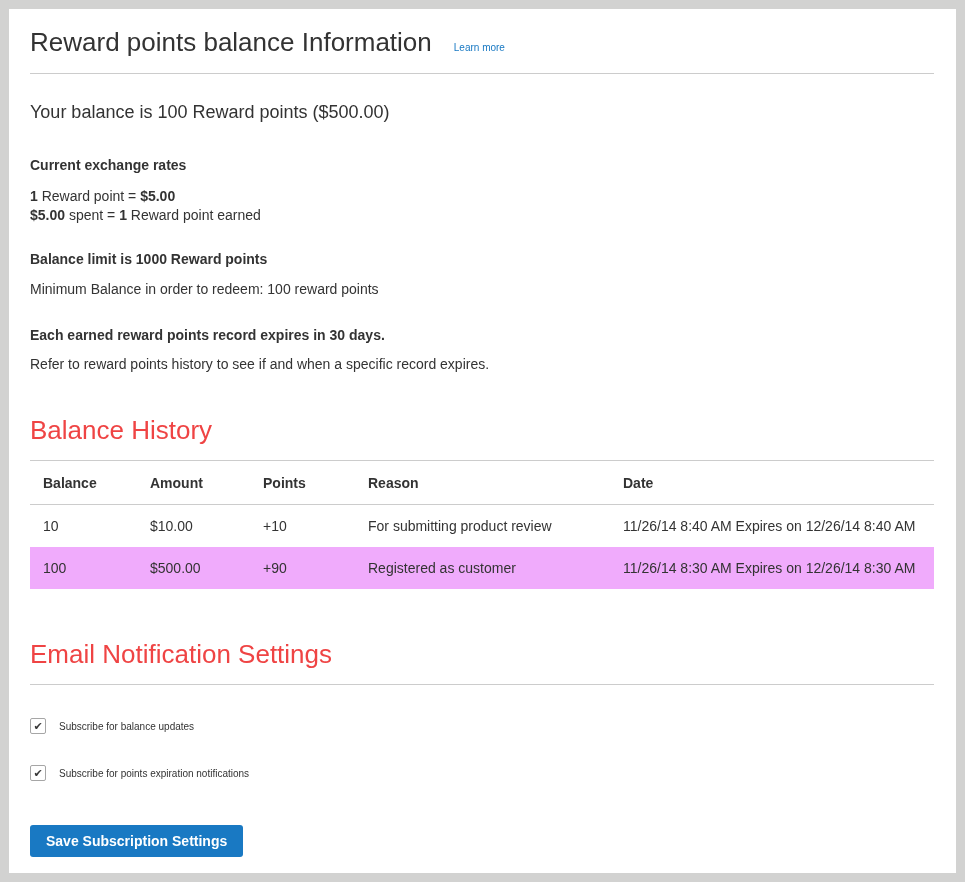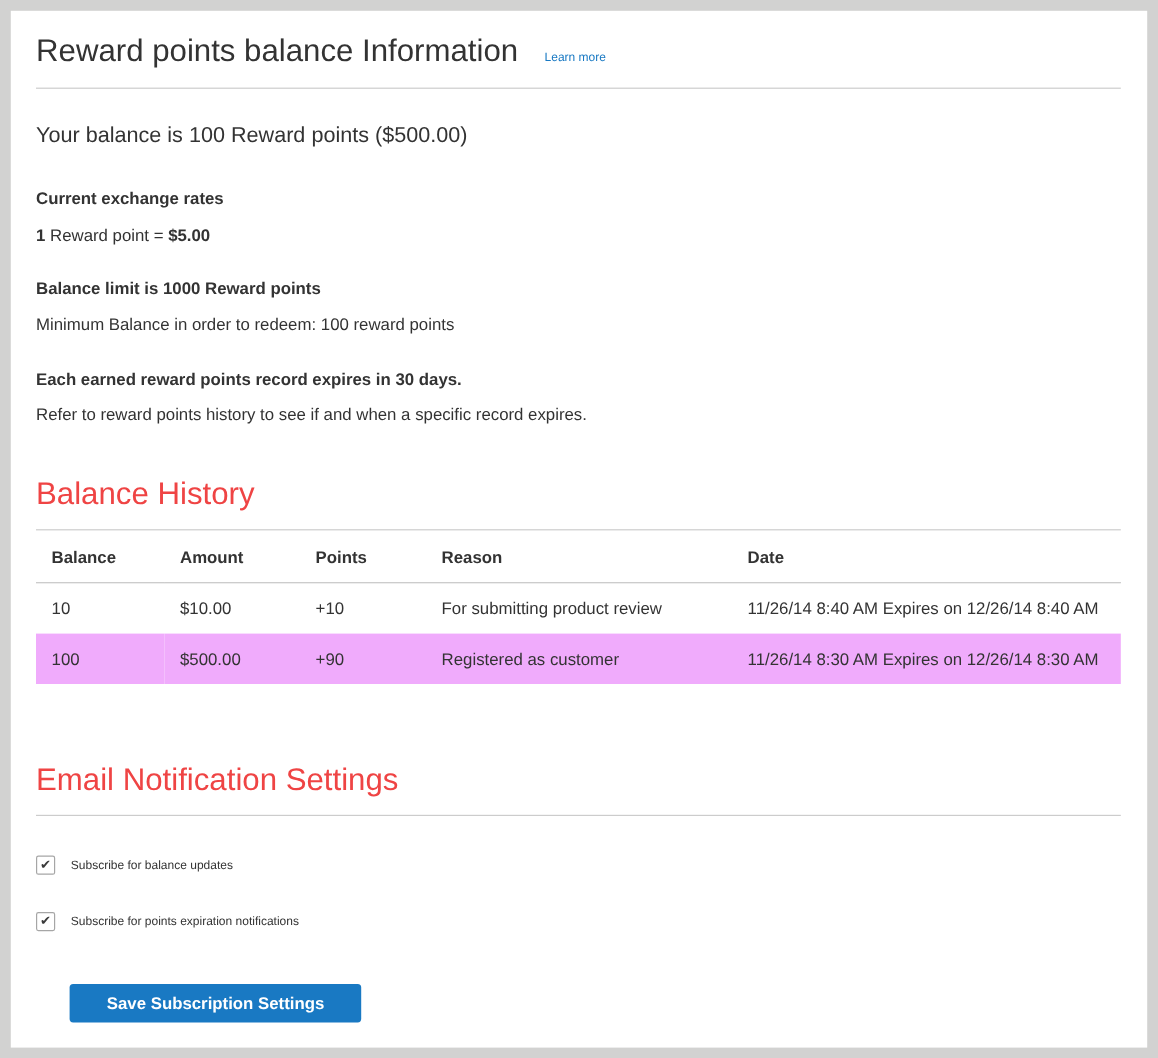--- a/index.html
+++ b/index.html
@@ -71,21 +71,21 @@
   h2 {
     margin: 0;
     font-size: 26px;
     font-weight: 300;
     line-height: 34px;
     color: #ef4444;
     border-bottom: 1px solid #cccccc;
     padding-bottom: 13px;
   }
   .mt-history { margin-top: 40px; }
-  .mt-email { margin-top: 62px; }
+  .mt-email { margin-top: 48px; }
   table {
     width: 100%;
     border-collapse: collapse;
     table-layout: fixed;
   }
   th {
     text-align: left;
     font-size: 14px;
     font-weight: 700;
     padding: 14px 10px 13px 13px;
@@ -129,42 +129,42 @@
     display: inline-block;
     margin-top: 44px;
     background: #1979c3;
     color: #ffffff;
     border: none;
     border-radius: 3px;
     font-family: inherit;
     font-size: 14px;
     font-weight: 700;
     line-height: 16px;
-    padding: 8px 31px;
+    padding: 8px 16px;
     cursor: pointer;
-    margin-left: 28px;
   }
 </style>
 </head>
 <body>
 
 <div class="page">
   <div class="card">
 
     <div class="card-header">
       <h1>Reward points balance Information</h1>
       <a href="#" class="learn-more">Learn more</a>
     </div>
 
     <p class="balance-summary">Your balance is 100 Reward points ($500.00)</p>
 
     <p class="bold-line mt-exchange">Current exchange rates</p>
 
     <div class="rates">
       <div><strong>1</strong><span> Reward point = </span><strong>$5.00</strong></div>
+      <div><strong>$5.00</strong><span> spent = </span><strong>1</strong><span> Reward point earned</span></div>
     </div>
 
     <p class="bold-line mt-limit">Balance limit is 1000 Reward points</p>
     <p class="plain-line mt-min">Minimum Balance in order to redeem: 100 reward points</p>
 
     <p class="bold-line mt-exp">Each earned reward points record expires in 30 days.</p>
     <p class="plain-line mt-note">Refer to reward points history to see if and when a specific record expires.</p>
 
     <h2 class="mt-history">Balance History</h2>
 

